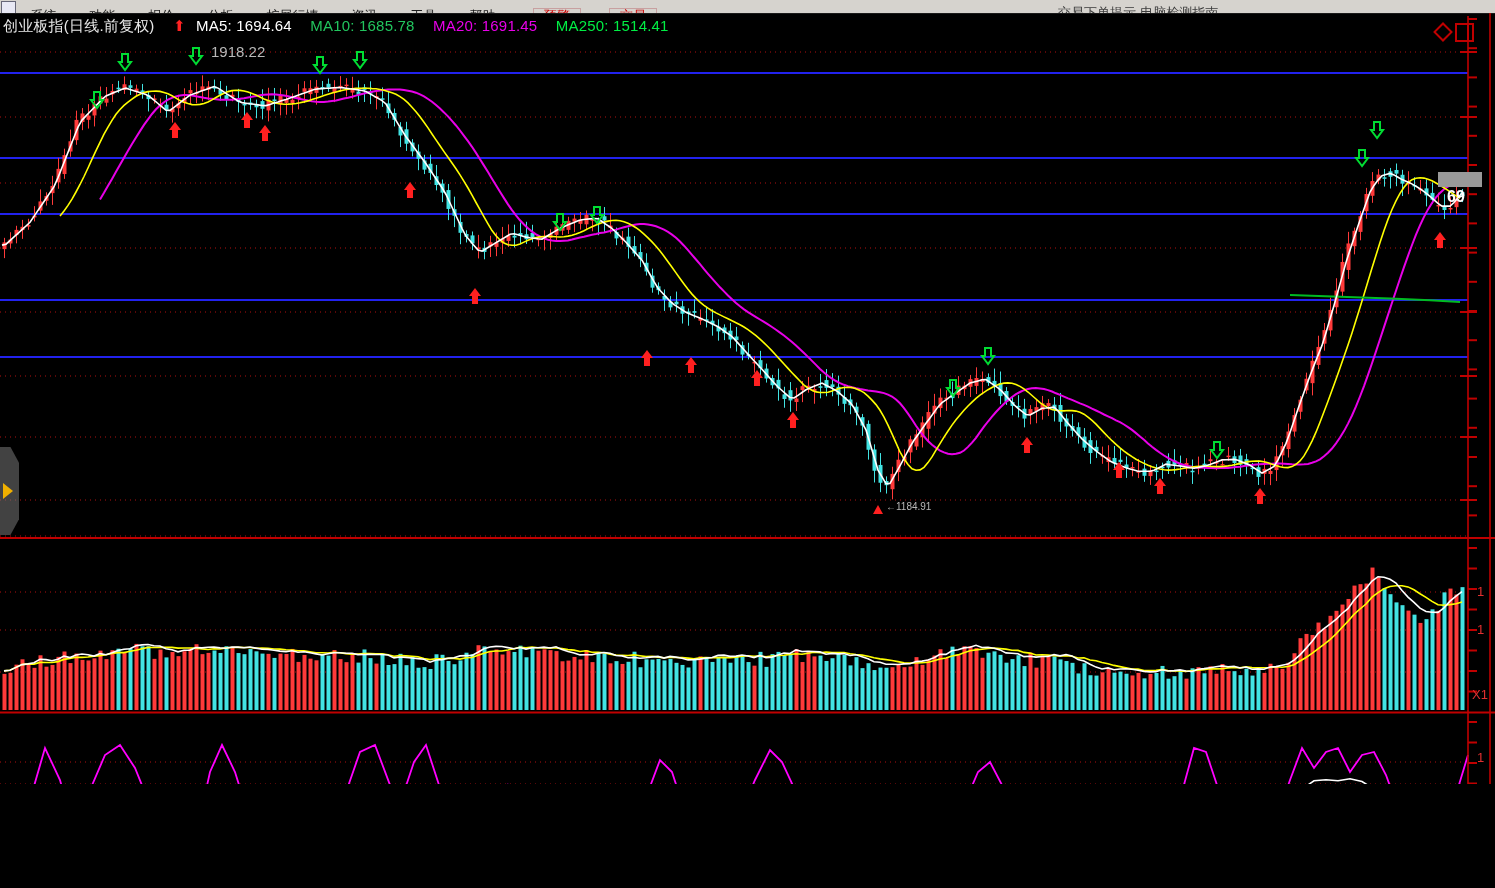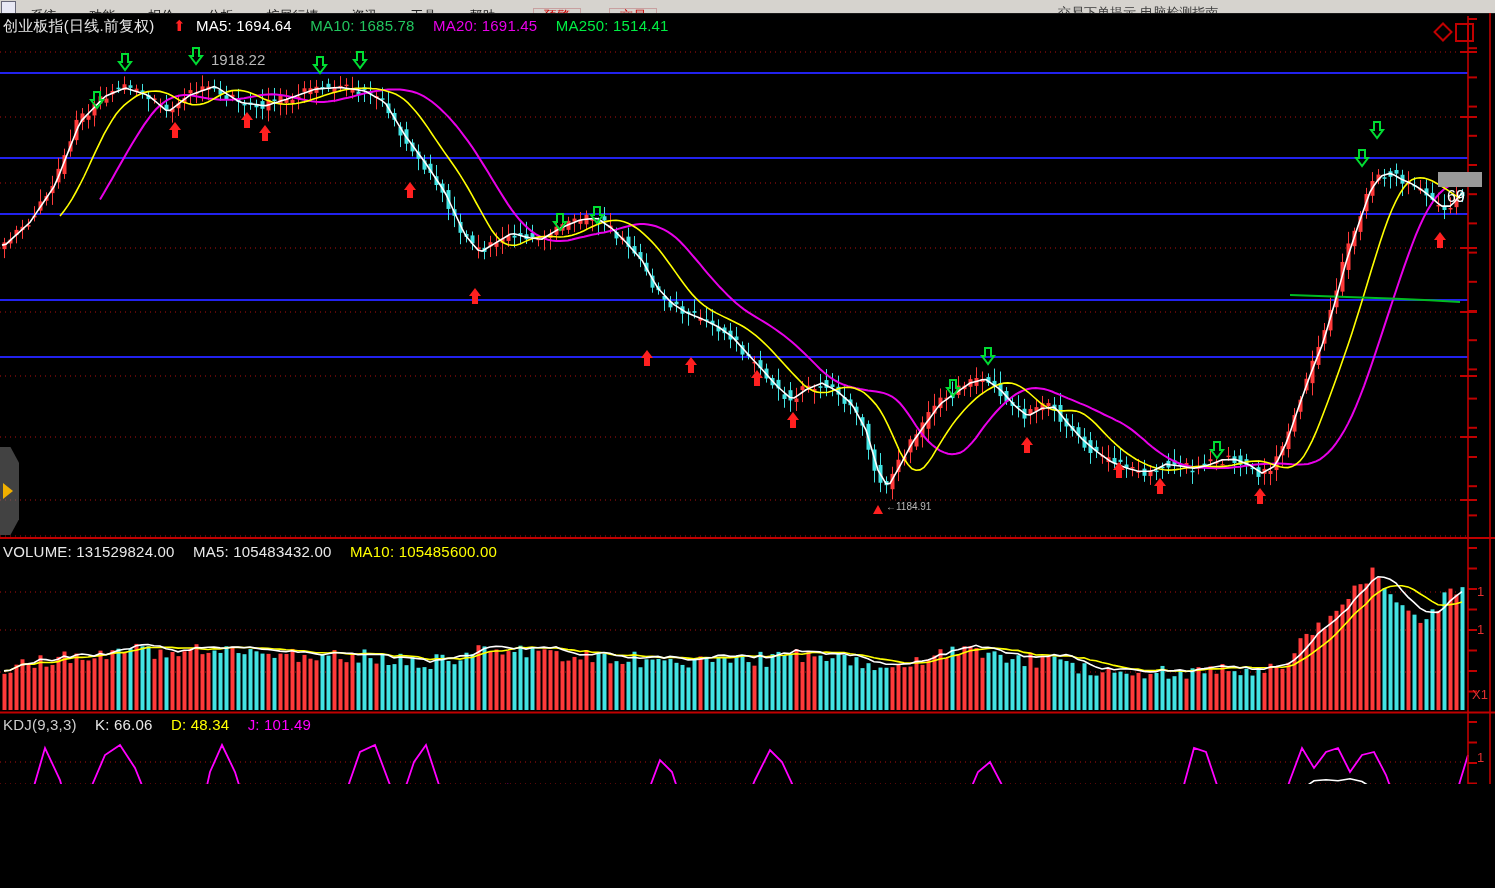--- a/index.html
+++ b/index.html
@@ -11,22 +11,22 @@
   .mred{display:inline-block;color:#cc0000;font-size:13px;line-height:13px;transform:translateY(6px);
         border:1px solid #c8a0a0;padding:0 10px;margin-right:28px;background:#d6d3ce;}
   #menu-right{position:absolute;left:1058px;top:0;color:#3a3a3a;font-size:13px;line-height:13px;transform:translateY(6px);}
   #appicon{position:absolute;left:1px;top:1px;width:13px;height:11px;background:#e8e8f4;border:1px solid #667;}
   .hdr{font-size:15px;letter-spacing:.2px;}
   .seg{margin-right:14px;}
   #title-row{left:3px;top:17px;}
   #vol-row{left:3px;top:543px;}
   #kdj-row{left:3px;top:716px;}
   .clipnum{position:absolute;color:#e03030;font-size:13px;overflow:hidden;}
-  #graytag-txt{left:1447px;top:188px;color:#fff;font-size:16px;font-weight:normal;}
-  #hi-label{left:211px;top:51px;color:#b8b8b8;font-size:15px;}
+  #graytag-txt{left:1447px;top:188px;color:#fff;font-size:16px;font-weight:bold;}
+  #hi-label{left:211px;top:43px;color:#b8b8b8;font-size:15px;}
   #lo-label{left:886px;top:501px;color:#b8b8b8;font-size:10px;}
   #flyout{left:0;top:447px;width:19px;height:88px;background:rgba(120,120,120,.55);
           clip-path:polygon(0 0,55% 0,100% 18%,100% 82%,55% 100%,0 100%);}
   #flyout-arrow{position:absolute;left:3px;top:36px;width:0;height:0;border-left:10px solid #f0b000;
           border-top:8px solid transparent;border-bottom:8px solid transparent;}
   svg{position:absolute;left:0;top:0;}
 </style>
 </head>
 <body>
 <div id="screen">
@@ -909,32 +909,21 @@
   <span class="seg" style="color:#ffffff;"><span>MA5: </span><span>1694.64</span></span>
   <span class="seg" style="color:#22c55e;"><span>MA10: </span><span>1685.78</span></span>
   <span class="seg" style="color:#e800e8;"><span>MA20: </span><span>1691.45</span></span>
   <span class="seg" style="color:#00ee44;"><span>MA250: </span><span>1514.41</span></span>
 </div>
 
 <div id="hi-label" class="ov">1918.22</div>
 <div id="lo-label" class="ov">←1184.91</div>
 <div id="graytag-txt" class="ov">69</div>
 
-<div id="vol-row" class="ov hdr">
-  <span class="seg" style="color:#e8e8e8;"><span>VOLUME: </span><span>131529824.00</span></span>
-  <span class="seg" style="color:#e8e8e8;"><span>MA5: </span><span>105483432.00</span></span>
-  <span class="seg" style="color:#ffff00;"><span>MA10: </span><span>105485600.00</span></span>
-</div>
 
-<div id="kdj-row" class="ov hdr">
-  <span class="seg" style="color:#cccccc;">KDJ(9,3,3) </span>
-  <span class="seg" style="color:#e8e8e8;"><span>K: </span><span>66.06</span></span>
-  <span class="seg" style="color:#ffff00;"><span>D: </span><span>48.34</span></span>
-  <span class="seg" style="color:#ff00ff;"><span>J: </span><span>101.49</span></span>
-</div>
 
 <div class="clipnum" style="left:1477px;top:584px;">1</div>
 <div class="clipnum" style="left:1477px;top:622px;">1</div>
 <div class="clipnum" style="left:1472px;top:687px;">X1</div>
 <div class="clipnum" style="left:1477px;top:750px;">1</div>
 
 <div id="flyout" class="ov">
   <div id="flyout-arrow"></div>
 </div>
 

